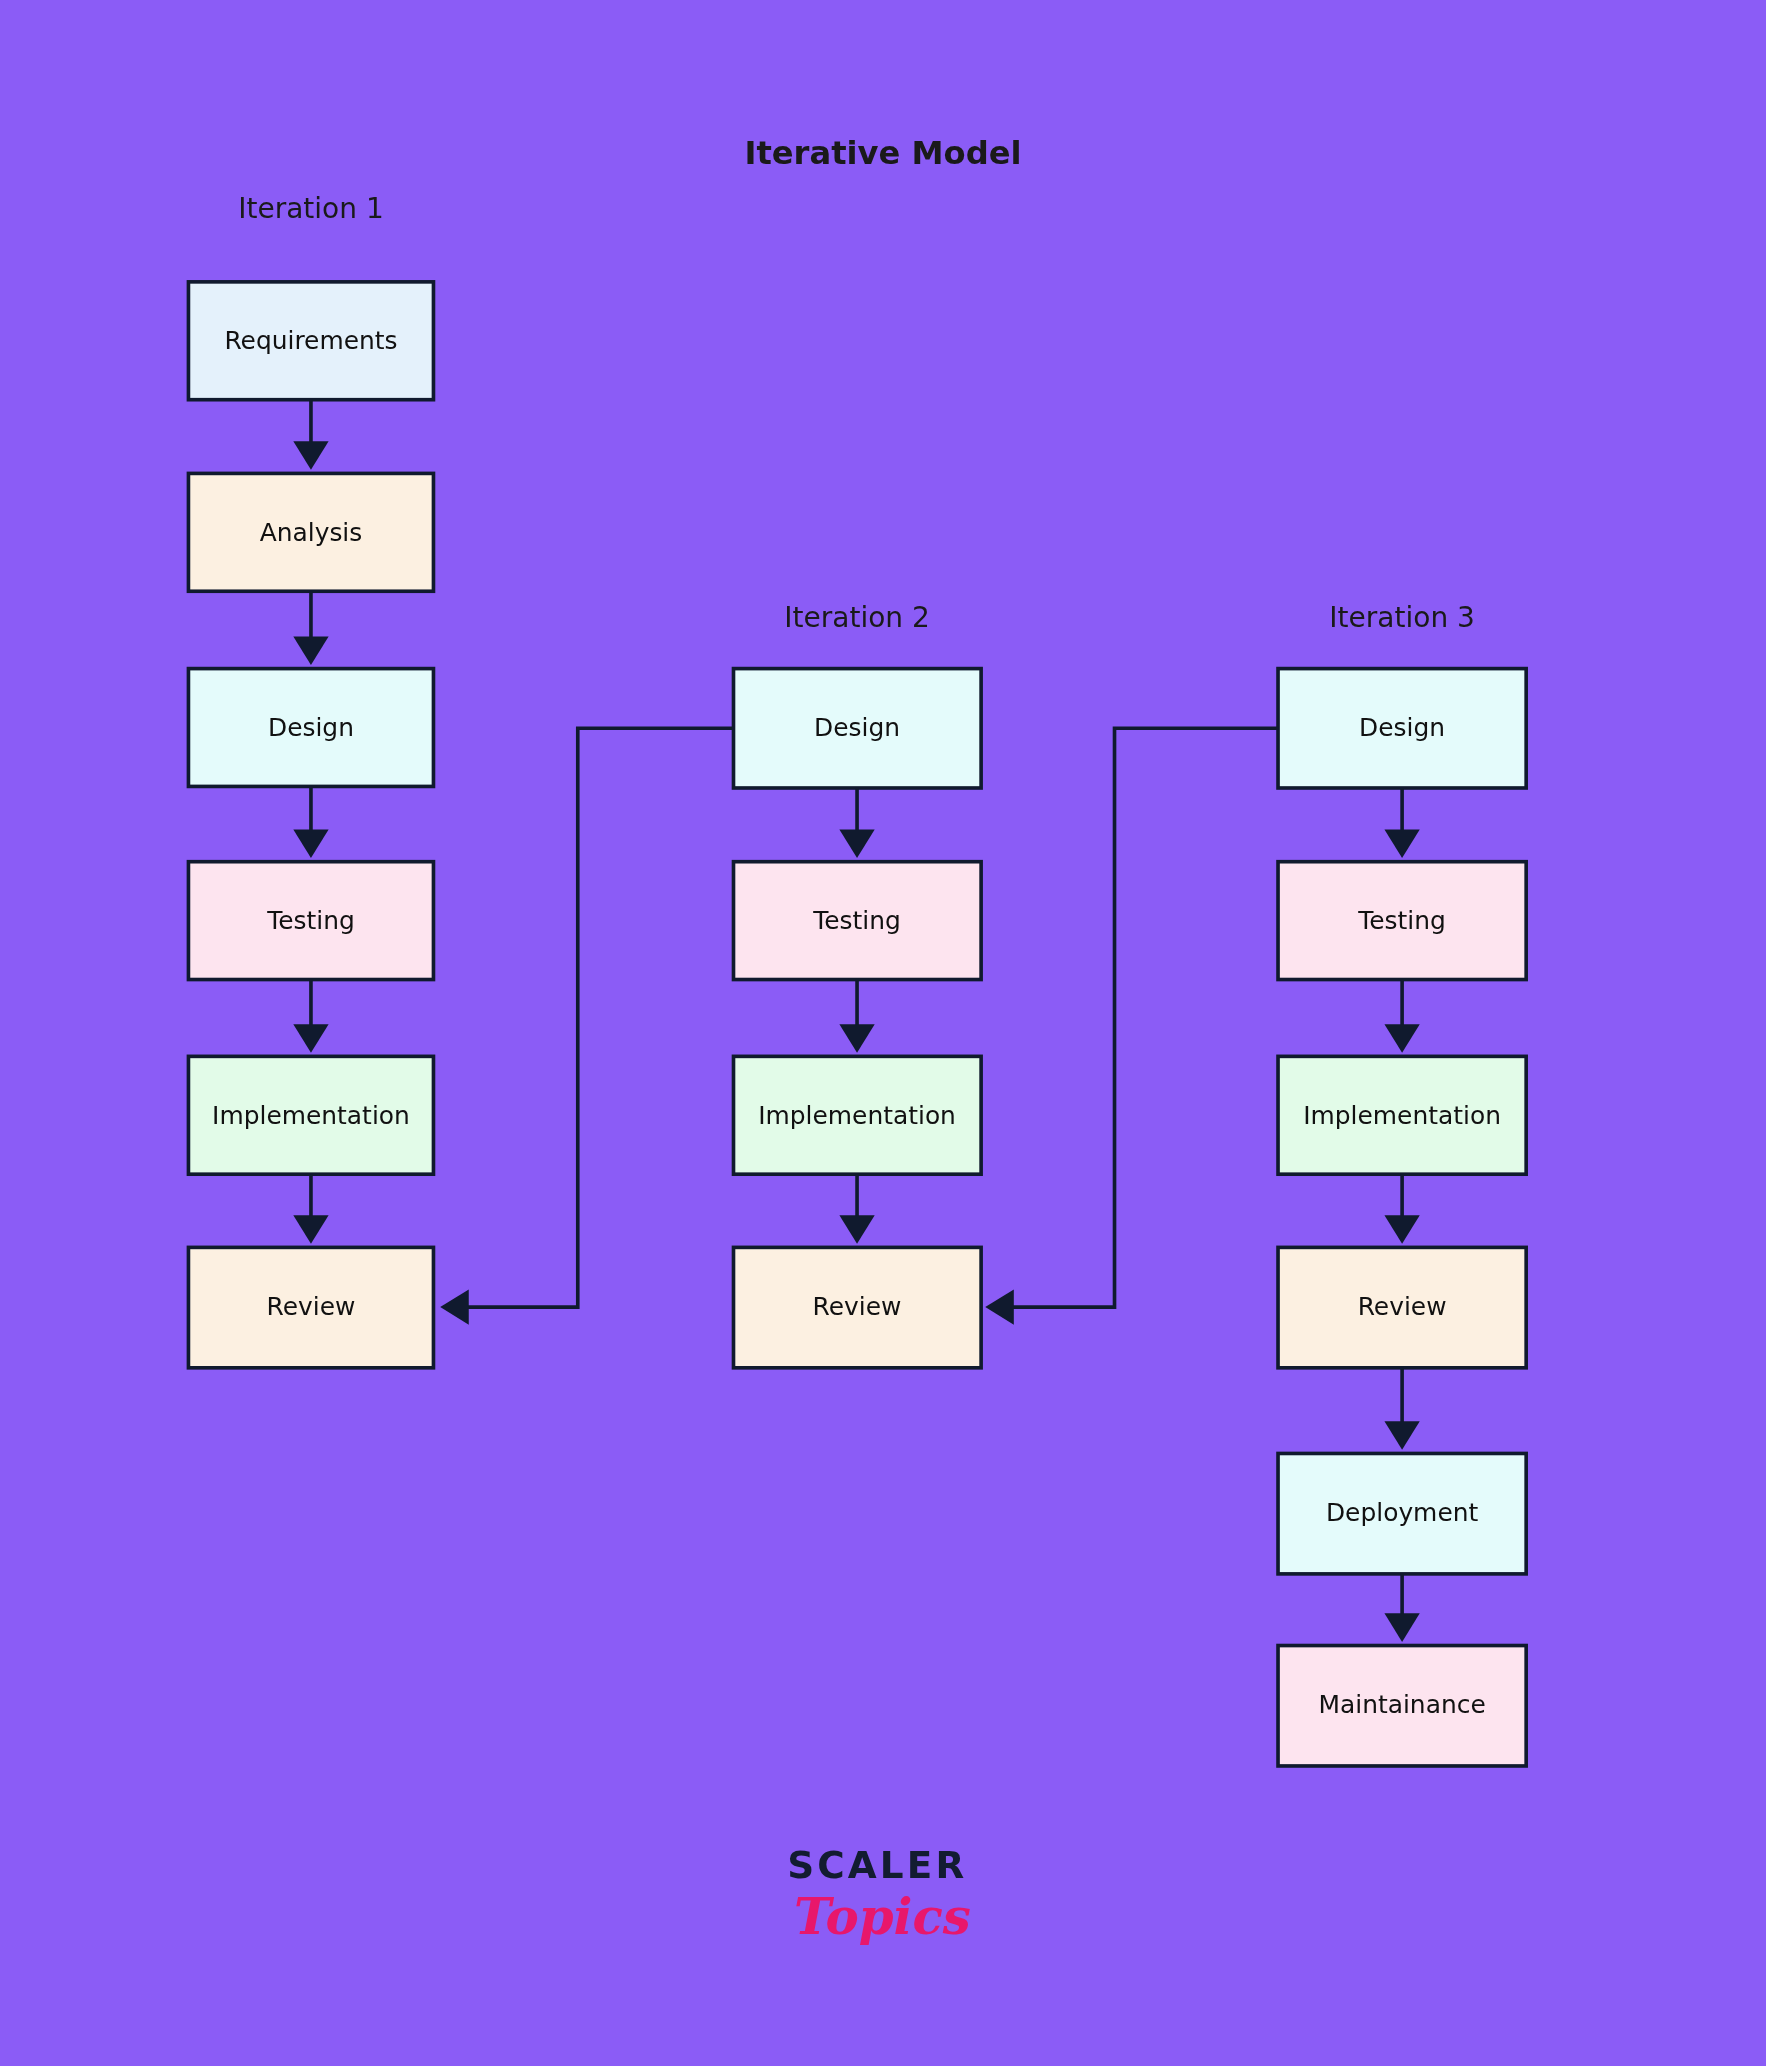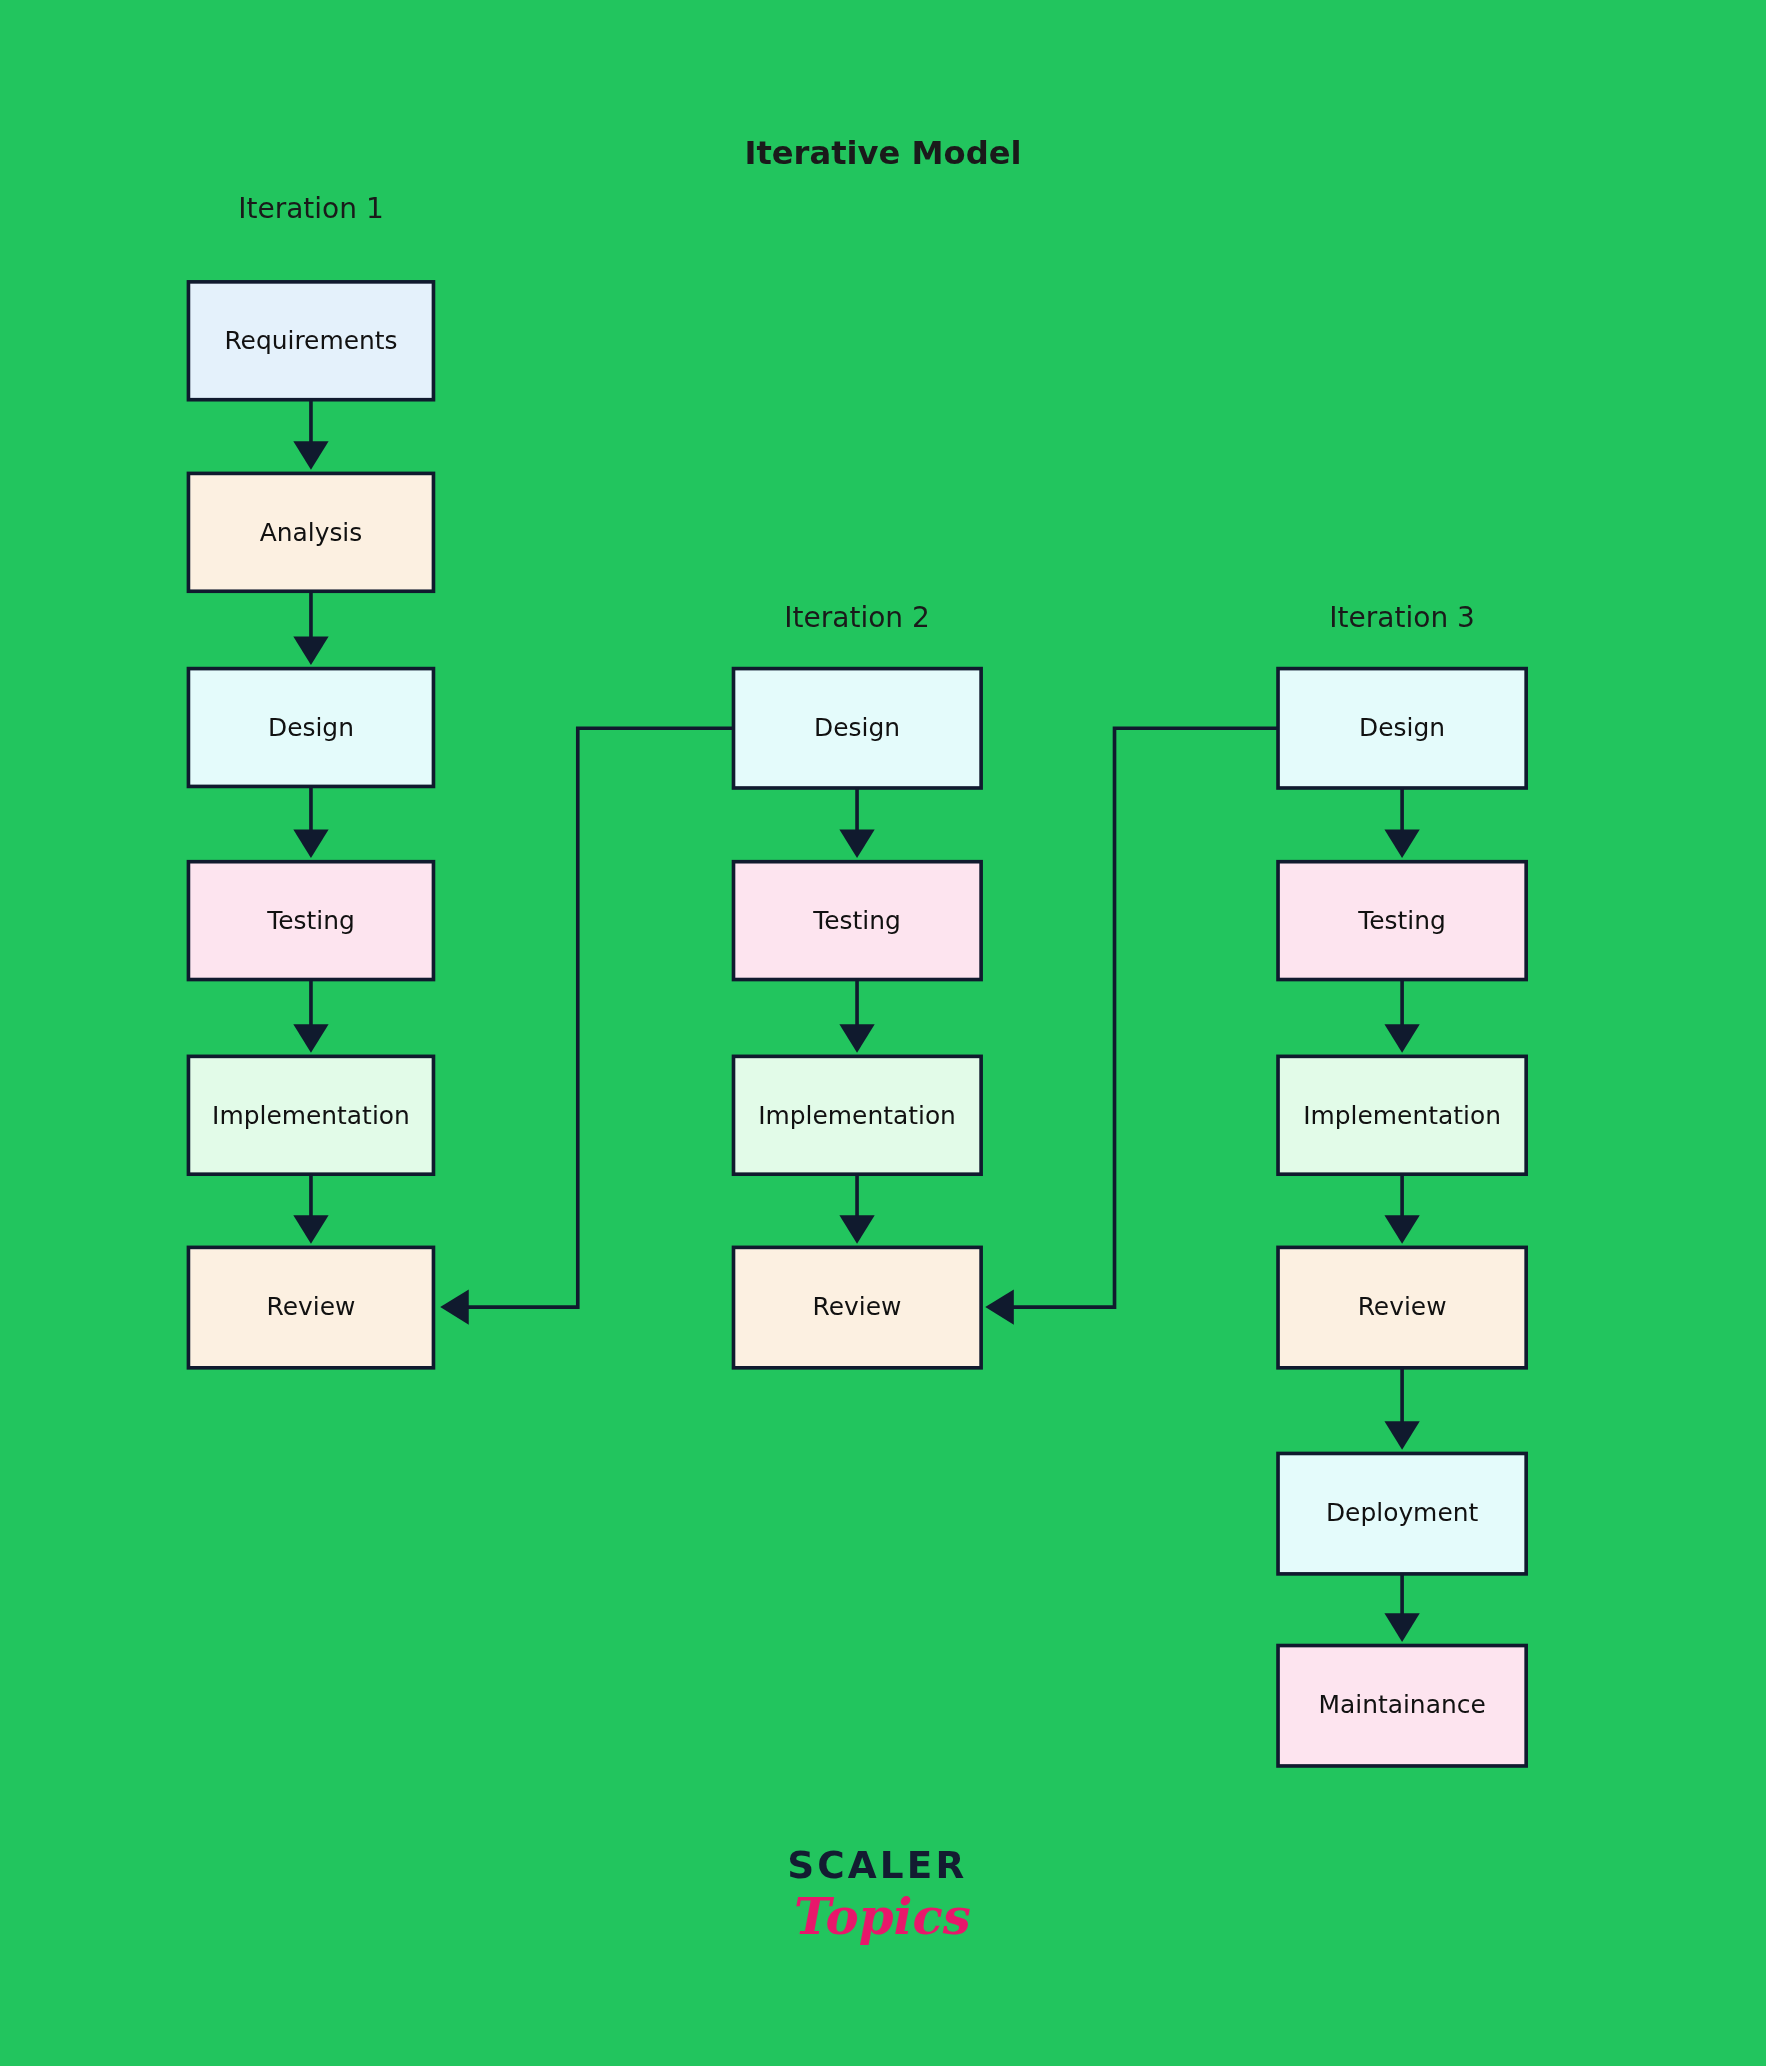--- a/index.html
+++ b/index.html
@@ -10,21 +10,21 @@
   body {
     width: 1766px;
     height: 2066px;
     font-family: "DejaVu Sans", "Liberation Sans", sans-serif;
     overflow: hidden;
   }
   #canvas {
     position: relative;
     width: 1766px;
     height: 2066px;
-    background: #22c55e;
+    background: #8b5cf6;
   }
   #diagram-svg {
     position: absolute;
     left: 0;
     top: 0;
     width: 1766px;
     height: 2066px;
     display: block;
   }
   .diagram-title {

